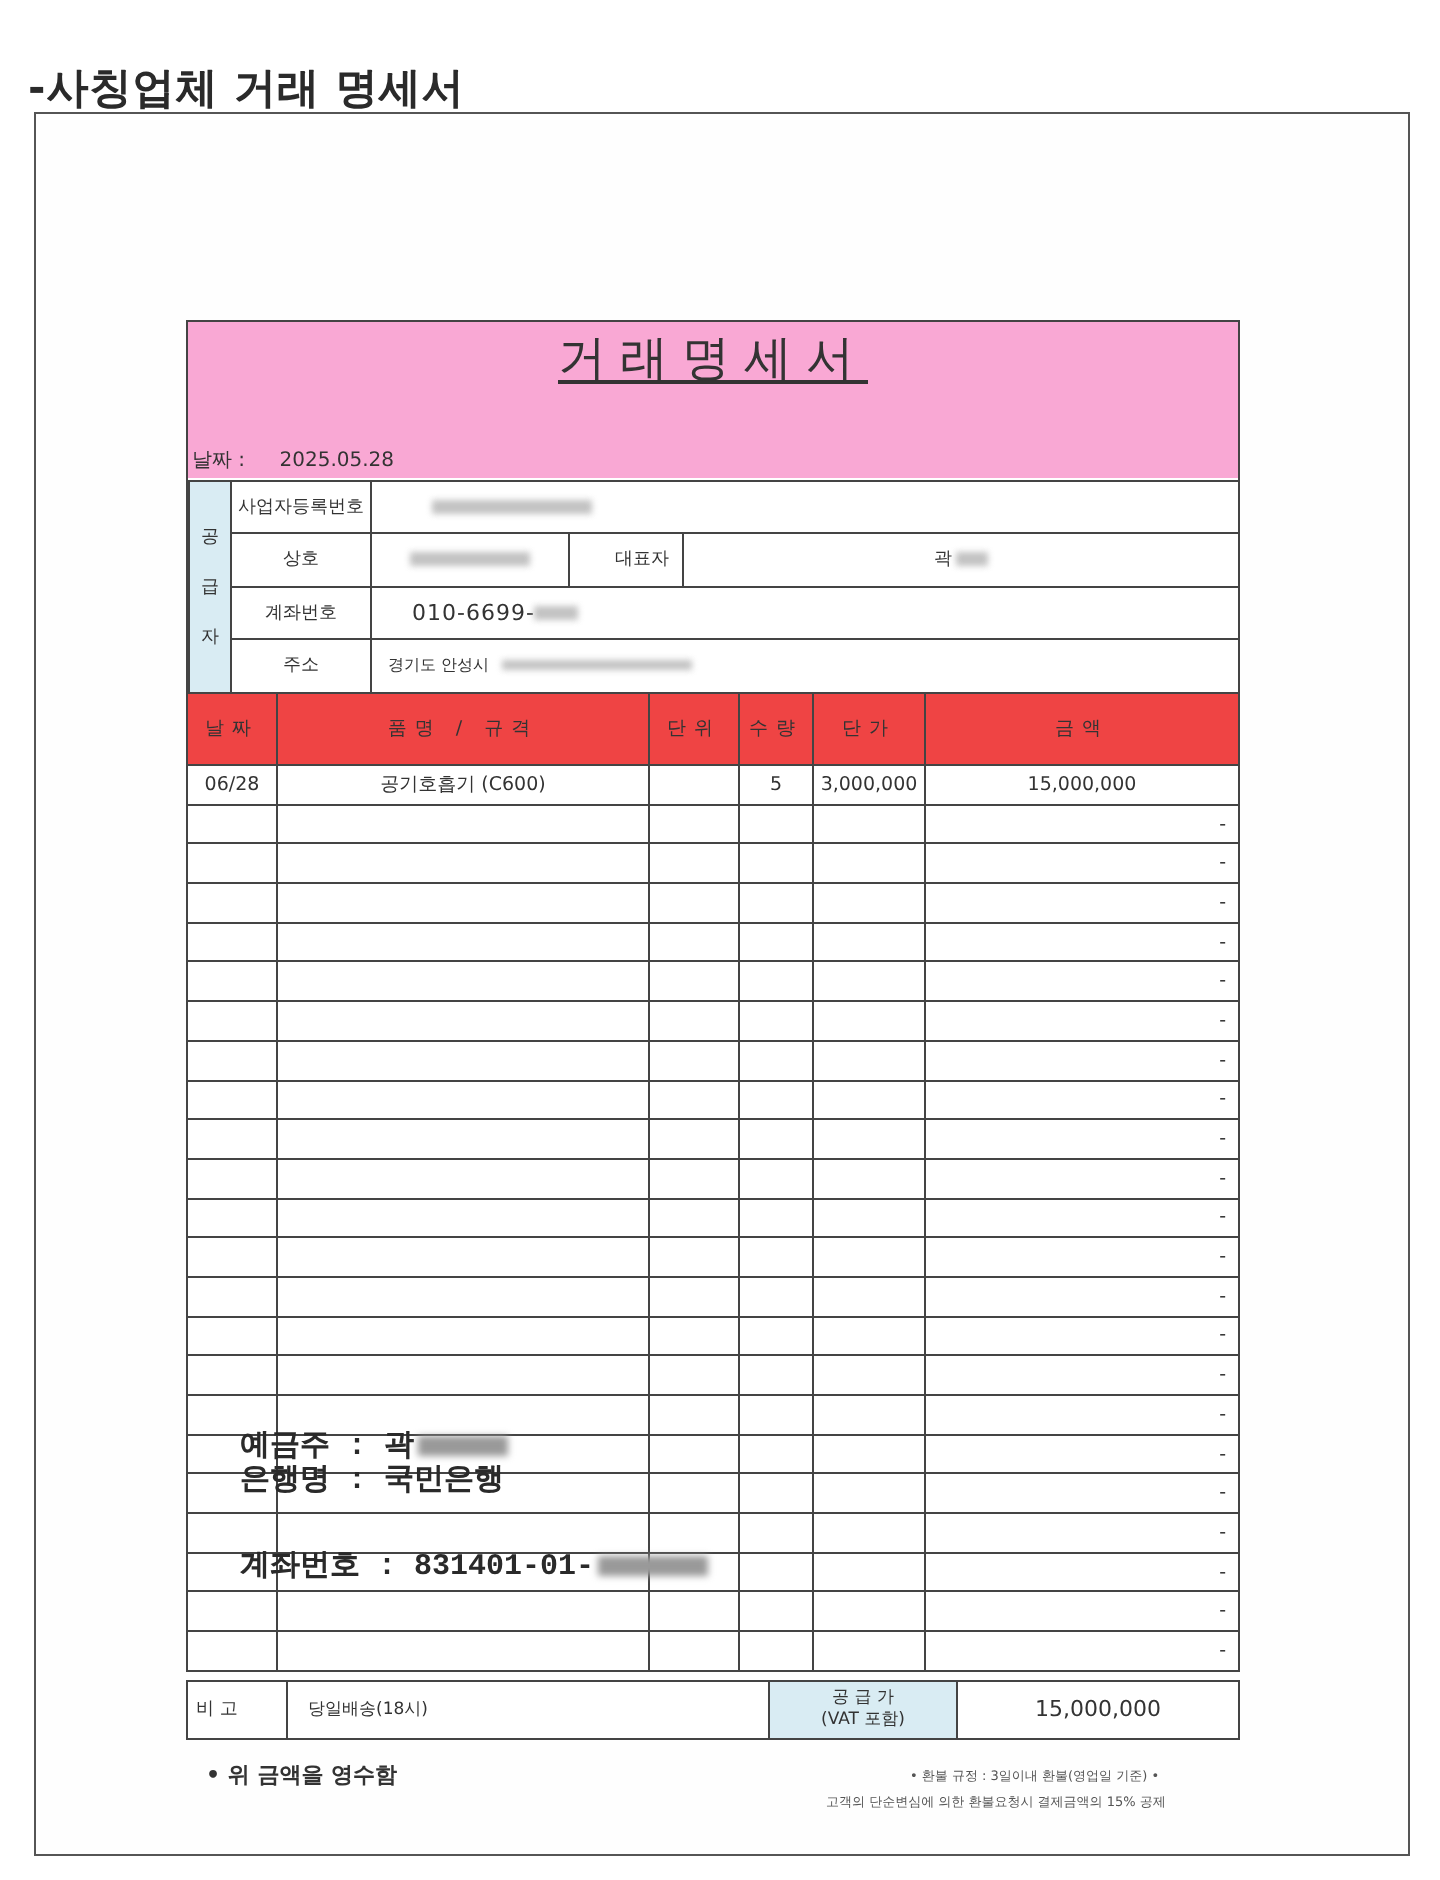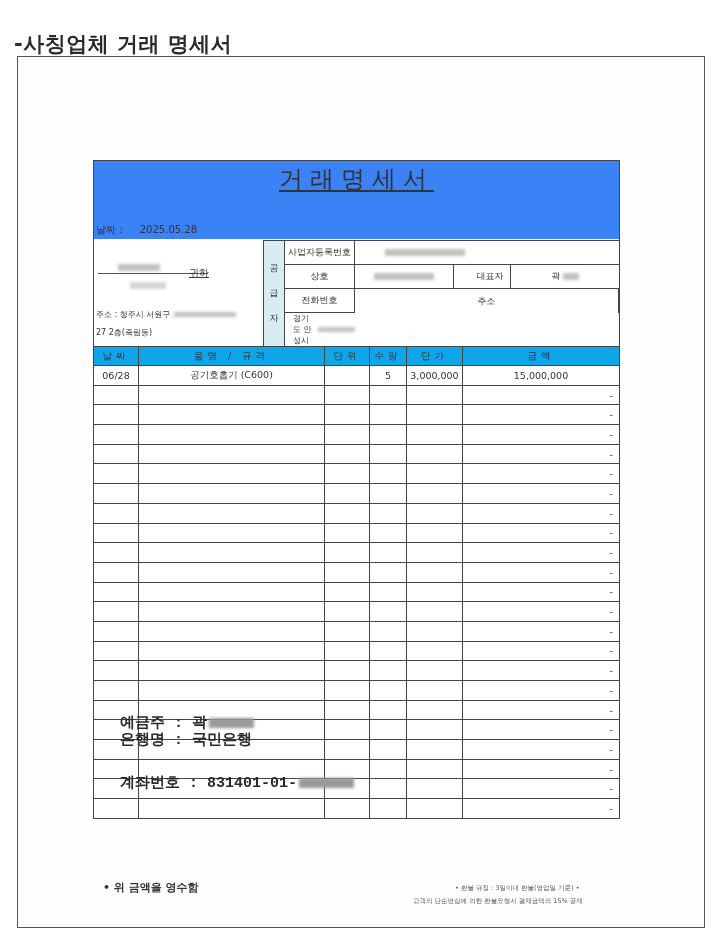--- a/index.html
+++ b/index.html
@@ -3,21 +3,21 @@
 <meta charset="utf-8">
 <style>
   html, body { margin: 0; padding: 0; background: #ffffff; }
   body { width: 720px; height: 940px; position: relative; overflow: hidden;
          font-family: "DejaVu Sans", "Liberation Sans", sans-serif; color: #222; }
   .page-heading { position: absolute; left: 14px; top: 6px; font-size: 21px; font-weight: bold;
                   color: #2a2a2a; letter-spacing: 0.5px; margin-top: 24px; }
   .photo-frame { position: absolute; left: 17px; top: 56px; width: 688px; height: 872px;
                  border: 1px solid #555; background: #fefefe; box-sizing: border-box; }
   .sheet { position: absolute; left: 93px; top: 160px; width: 527px; }
-  .title-block { border: 1.5px solid #444; border-bottom: none; height: 78px; position: relative; background: #3b82f6; }
+  .title-block { border: 1.5px solid #444; border-bottom: none; height: 78px; position: relative; background: #f9a8d4; }
   .doc-title { position: absolute; left: 0; right: 0; top: 2px; text-align: center;
                font-size: 24px; letter-spacing: 7px; text-decoration: underline; text-underline-offset: 3px;
                color: #333; font-family: "DejaVu Sans", sans-serif; }
   .date-line { position: absolute; left: 2px; top: 62px; font-size: 10px; color: #333; }
   .date-line .date-val { margin-left: 14px; }
 
   .info-block { display: flex; border-left: 1.5px solid #444; border-right: 1.5px solid #444; height: 107px; background:#fff; }
   .buyer { width: 169px; position: relative; }
   .buyer .name-line { position: absolute; left: 4px; top: 34px; width: 110px; border-bottom: 1.5px solid #555; }
   .blur { display: inline-block; background: #b8b8b8; filter: blur(1.5px); height: 7px; opacity: 0.85; }
@@ -45,21 +45,21 @@
 
   .total-row { border: 1.5px solid #444; border-bottom: none; height: 24px; display: flex; align-items: center;
                font-size: 10px; font-weight: bold; color:#333; background:#fff; }
   .total-row .tl { margin-left: 25px; width: 140px; }
   .total-row .tk { width: 120px; font-weight: normal; }
   .total-row .tw { width: 50px; }
   .total-row .tn { font-weight: normal; font-size: 10.5px; }
 
   table.items { border-collapse: collapse; width: 527px; table-layout: fixed; background:#fff; }
   table.items th, table.items td { border: 1.5px solid #444; height: 19.7px; padding: 0; font-size: 9.5px; color:#333; box-sizing: border-box; }
-  table.items th { background: #0ea5e9; font-weight: normal; letter-spacing: 4px; height: 19px; }
+  table.items th { background: #ef4444; font-weight: normal; letter-spacing: 4px; height: 36px; }
   table.items td { text-align: center; }
   table.items td.amt { text-align: right; padding-right: 6px; }
   table.items td.amt.filled { text-align: center; padding-right: 0; }
 
   .footer-row { margin-top: 4px; display: flex; border: 1.5px solid #444; height: 30px; font-size: 9px; color:#333; background:#fff; width: 527px; box-sizing: border-box; }
   .footer-row .f-label { width: 45px; border-right: 1.5px solid #444; display:flex; align-items:center; padding-left: 4px; }
   .footer-row .f-note { width: 230px; border-right: 1.5px solid #444; display:flex; align-items:center; padding-left: 10px; font-size: 8.5px; }
   .footer-row .f-supply { width: 93px; border-right: 1.5px solid #444; background:#d9ecf3; display:flex; flex-direction:column;
                           align-items:center; justify-content:center; font-size: 8.5px; line-height: 11px; }
   .footer-row .f-total { flex: 1; display:flex; align-items:center; justify-content:center; font-size: 11px; }
@@ -84,30 +84,20 @@
 <div class="sheet">
   <div class="title-block">
     <div class="doc-title">거래명세서</div>
     <div class="date-line">
       <span>날짜 :</span>
       <span class="date-val">2025.05.28</span>
     </div>
   </div>
 
   <div class="info-block">
-    <div class="buyer">
-      <span class="blur b1"></span>
-      <div class="name-line"></div>
-      <span class="blur b2"></span>
-      <span class="honor">귀하</span>
-      <div class="addr1">
-        <span>주소 : 청주시 서원구</span><span class="blur"></span>
-      </div>
-      <div class="addr2">27 2층(죽림동)</div>
-    </div>
 
     <div class="supplier">
       <div class="supplier-tag">
         <span>공</span>
         <span>급</span>
         <span>자</span>
       </div>
       <div class="supplier-grid">
         <div class="s-label">사업자등록번호</div>
         <div class="s-val">
@@ -119,21 +109,25 @@
           <div class="cell c1">
               <span class="blur" style="width:60px;"></span>
             </div>
           <div class="cell c2">대표자</div>
           <div class="cell c3">
               <span>곽</span>
               <span class="blur" style="width:16px;margin-left:2px;"></span>
             </div>
         </div>
 
-        <div class="s-label">전화번호</div>
+        <div class="s-label">계좌번호</div>
+        <div class="s-val">
+            <span class="phone">010-6699-</span>
+            <span class="blur" style="width:22px;"></span>
+          </div>
 
         <div class="s-label">주소</div>
         <div class="s-val" style="padding-left:8px;font-size:8px;">
             <span>경기도 안성시</span>
             <span class="blur" style="width:95px;height:5px;margin-left:6px;"></span>
           </div>
       </div>
     </div>
   </div>
 
@@ -338,20 +332,29 @@
           <td></td>
           <td></td>
           <td></td>
           <td></td>
           <td></td>
           <td class="amt">-</td>
         </tr>
       </tbody>
   </table>
 
+  <div class="footer-row">
+    <div class="f-label">비 고</div>
+    <div class="f-note">당일배송(18시)</div>
+    <div class="f-supply">
+      <span>공 급 가</span>
+      <span>(VAT 포함)</span>
+    </div>
+    <div class="f-total">15,000,000</div>
+  </div>
 </div>
 
 <div class="handwritten hw1"><span>예금주 : 곽</span><span class="hw-blur"></span></div>
 <div class="handwritten hw2">은행명 : 국민은행</div>
 <div class="handwritten hw3"><span>계좌번호 : 831401-01-</span><span class="hw-blur" style="width:55px;"></span></div>
 
 <div class="receipt-note">• 위 금액을 영수함</div>
 <div class="refund1">• 환불 규정 : 3일이내 환불(영업일 기준) •</div>
 <div class="refund2">고객의 단순변심에 의한 환불요청시 결제금액의 15% 공제</div>
 

